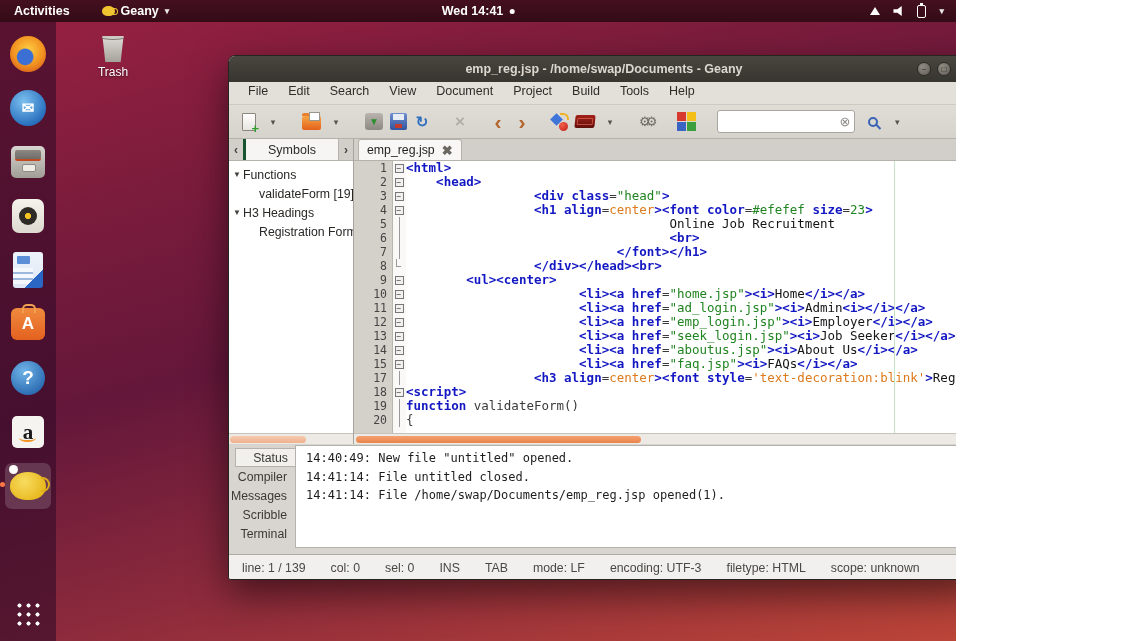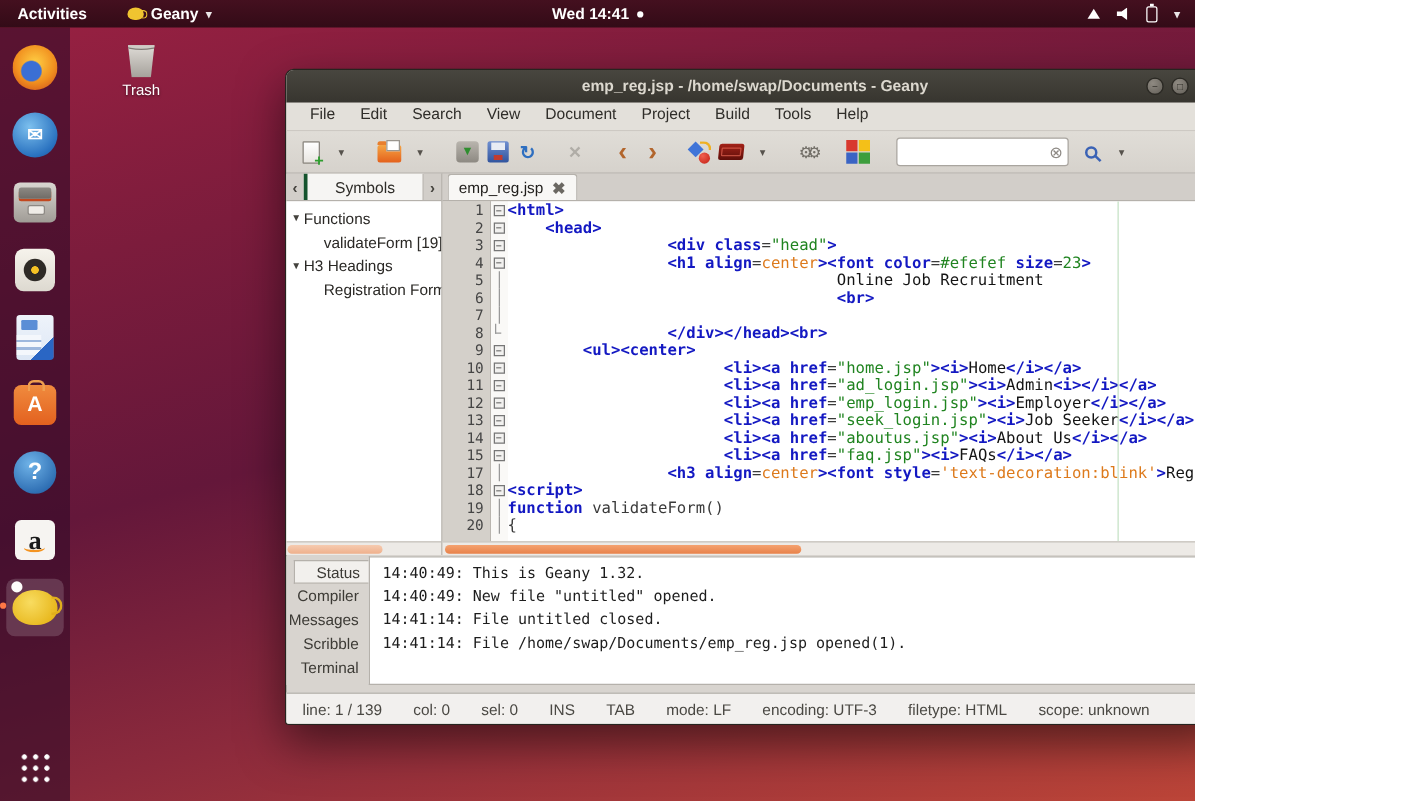--- a/index.html
+++ b/index.html
@@ -380,20 +380,21 @@
                 <span class="fold">
                   <span class="fline"></span>
                 </span>
                 <span class="codetext"><span class="c-tag">                                   &lt;br&gt;</span></span>
               </div>
               <div class="cl">
                 <span class="ln">7</span>
                 <span class="fold">
                   <span class="fline"></span>
                 </span>
+                <span class="codetext"><span class="c-tag">                            &lt;/font&gt;&lt;/h1&gt;</span></span>
               </div>
               <div class="cl">
                 <span class="ln">8</span>
                 <span class="fold">
                   <span class="fend"></span>
                 </span>
                 <span class="codetext"><span class="c-tag">                 &lt;/div&gt;&lt;/head&gt;&lt;br&gt;</span></span>
               </div>
               <div class="cl">
                 <span class="ln">9</span>
@@ -485,21 +486,20 @@
 
     <div id="msgs">
       <div id="msg-tabcol">
           <div class="msg-tab active">Status</div>
           <div class="msg-tab">Compiler</div>
           <div class="msg-tab">Messages</div>
           <div class="msg-tab">Scribble</div>
           <div class="msg-tab">Terminal</div>
         </div>
       <div id="msg-content">
-          <div class="msg-line">14:40:49: This is Geany 1.32.</div>
           <div class="msg-line">14:40:49: New file "untitled" opened.</div>
           <div class="msg-line">14:41:14: File untitled closed.</div>
           <div class="msg-line">14:41:14: File /home/swap/Documents/emp_reg.jsp opened(1).</div>
         </div>
     </div>
 
     <div id="statusbar">
         <span class="sb-seg">line: 1 / 139</span>
         <span class="sb-seg">col: 0</span>
         <span class="sb-seg">sel: 0</span>

